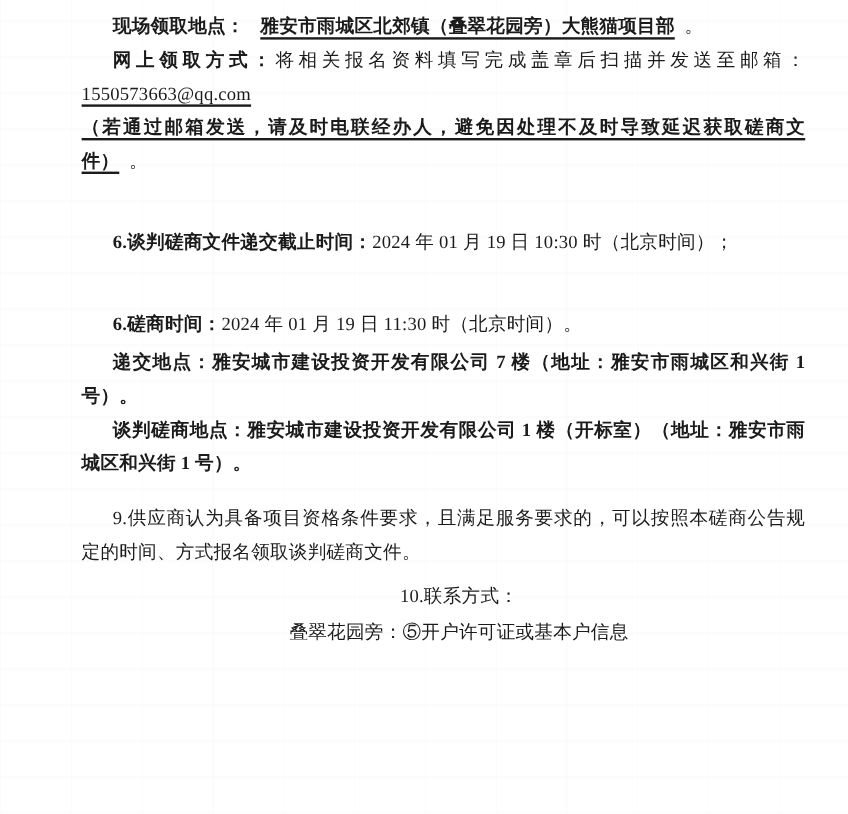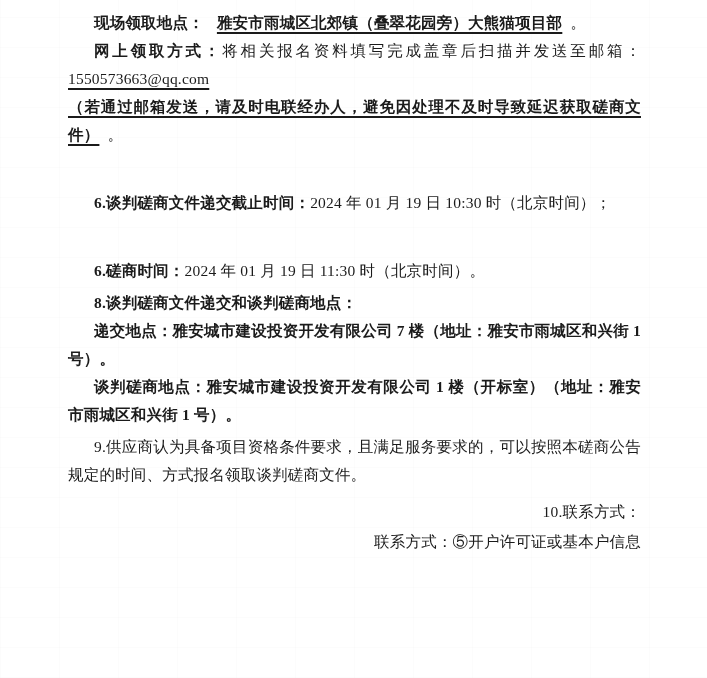--- a/index.html
+++ b/index.html
@@ -1,64 +1,63 @@
 <!DOCTYPE html>
 <html><head>
 <meta charset="utf-8">
 <style>
   html, body { margin:0; padding:0; background:#ffffff; }
   .page {
     position:relative;
     width:707px; height:678px;
     box-sizing:border-box;
-    padding:9px 66px 0 68px;
+    padding:9px 36px 0 68px;
     background:#ffffff;
     background-image:
       repeating-linear-gradient(0deg, rgba(0,0,0,0.013) 0 1px, transparent 1px 30px),
       repeating-linear-gradient(90deg, rgba(0,0,0,0.013) 0 1px, transparent 1px 59px);
     font-family:"Liberation Serif","DejaVu Serif",serif;
     font-size:15.5px;
     color:#1b1b1b;
     overflow:hidden;
   }
   .para { margin:0; line-height:28px; text-align:justify; letter-spacing:0.2px; }
   .indent  { text-indent:26px; }
   .indent3 { text-indent:44px; }
   .b { font-weight:700; }
   .u { text-decoration:underline; text-decoration-thickness:1.5px; text-underline-offset:3.5px; }
   .gapL { margin-left:13px; }
   .gapS { margin-left:8px; }
   .mb-big { margin-bottom:30px; }
   .mb4 { margin-bottom:4px;margin-top:40px; }
-  .mt6 { margin-top:4px; }
+  .mt6 { margin-top:18px; }
   .mt4 { margin-top:4px; }
   .mt8 { margin-top:8px; }
-  .lh30 { line-height:30px; text-align:right; }
+  .lh30 { line-height:30px; text-align:center; }
 </style>
 </head>
 <body>
 
 <div class="page">
 
   <p class="para indent"><span class="b">现场领取地点：</span><span class="b u gapL">雅安市雨城区北郊镇（叠翠花园旁）大熊猫项目部</span><span class="gapS">。</span></p>
 
   <p class="para indent mb-big"><span class="b">网上领取方式：</span><span>将相关报名资料填写完成盖章后扫描并发送至邮箱：</span><span class="u">1550573663@qq.com</span><br><span class="b u">（若通过邮箱发送，请及时电联经办人，避免因处理不及时导致延迟获取磋商文件）</span><span class="gapS">。</span></p>
 
   <p class="para indent mb4"><span class="b">6.谈判磋商文件递交截止时间：</span><span>2024 年 01 月 19 日 10:30 时（北京时间）；</span></p>
 
   <p class="para indent mb4"><span class="b">6.磋商时间：</span><span>2024 年 01 月 19 日 11:30 时（北京时间）。</span></p>
 
-  <p class="para indent"><span class="b">8.谈判磋商文件递交和谈判磋商地点：</span></p>
 
   <p class="para indent b">递交地点：雅安城市建设投资开发有限公司 7 楼（地址：雅安市雨城区和兴街 1 号）。</p>
 
   <p class="para indent b">谈判磋商地点：雅安城市建设投资开发有限公司 1 楼（开标室）（地址：雅安市雨城区和兴街 1 号）。</p>
 
   <p class="para indent mt6">9.供应商认为具备项目资格条件要求，且满足服务要求的，可以按照本磋商公告规定的时间、方式报名领取谈判磋商文件。</p>
 
 
   <p class="para indent mt8 lh30">10.联系方式：</p>
 
-  <p class="para indent lh30"><span>联系方式：</span><span>⑤开户许可证或基本户信息</span></p>
+  <p class="para indent lh30"><span>叠翠花园旁：</span><span>⑤开户许可证或基本户信息</span></p>
 
   <p class="para indent lh30"></p>
 
 </div>
 
 </body></html>

